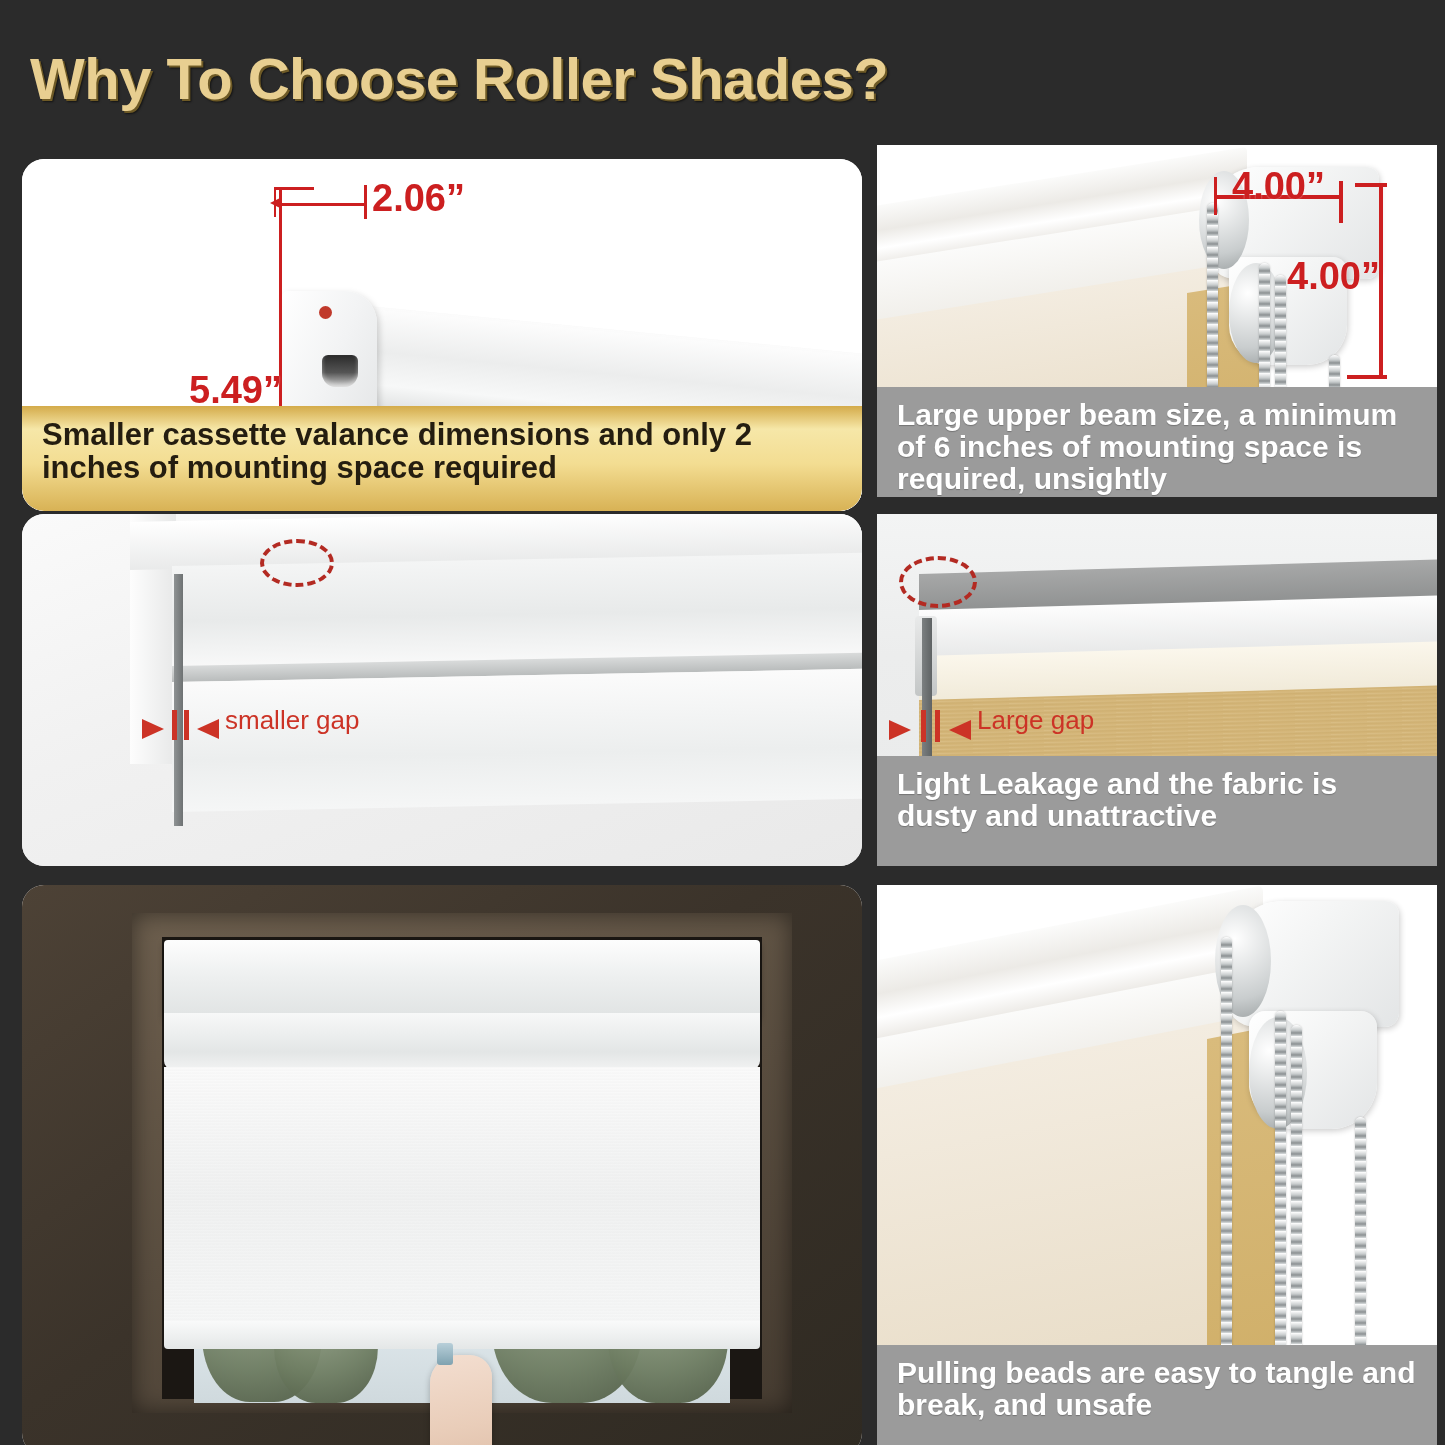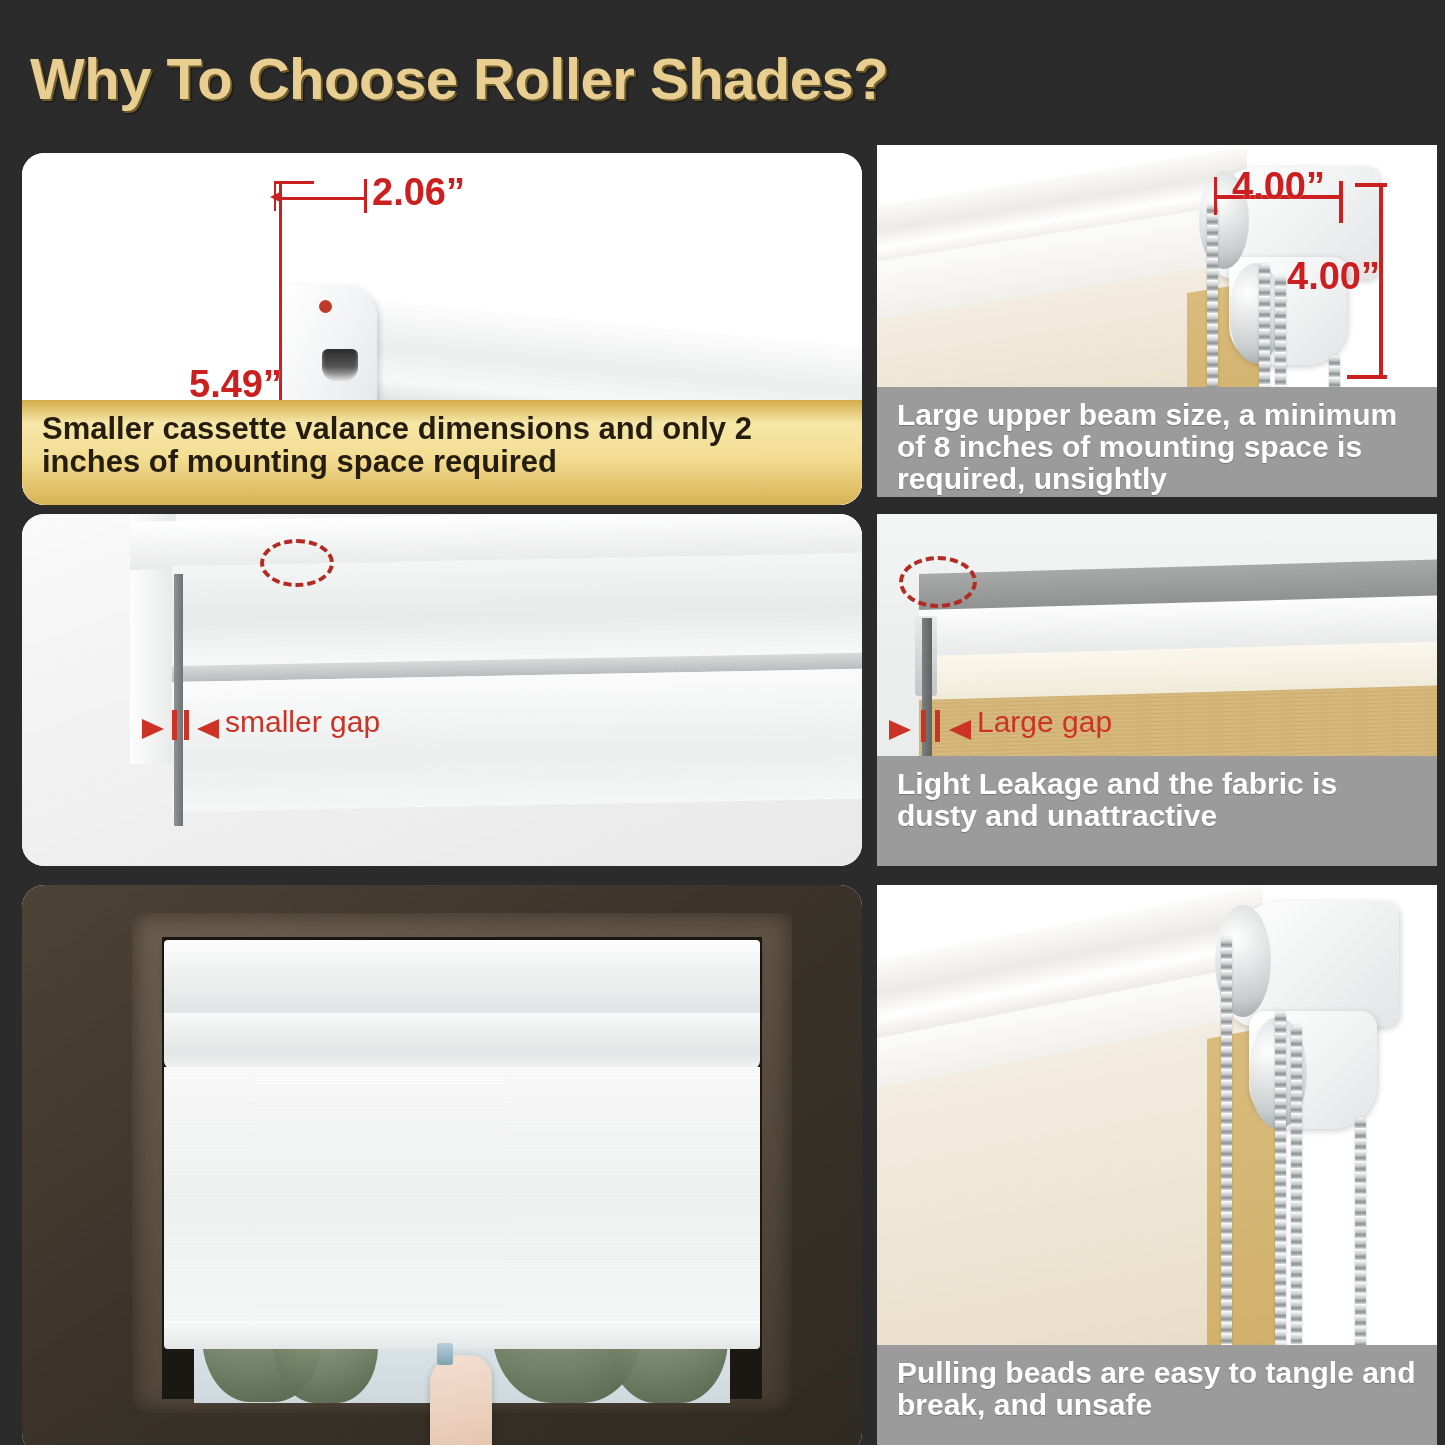--- a/index.html
+++ b/index.html
@@ -18,21 +18,21 @@
     color: #e8cf91;
     text-shadow: 2px 2px 0 #6e5a26, 3px 3px 2px rgba(0,0,0,.55);
     white-space: nowrap;
   }
 
   
   .panel { position: absolute; overflow: hidden; background: #fff; }
   .panel.left  { border-radius: 22px; }
   .panel.right { border-radius: 0; }
 
-  .p1 { left: 22px;  top: 126px;  width: 840px; height: 352px; }
+  .p1 { left: 22px;  top: 132px;  width: 840px; height: 352px; }
   .p2 { left: 877px; top: 118px;  width: 560px; height: 352px; }
   .p3 { left: 22px;  top: 487px;  width: 840px; height: 352px; }
   .p4 { left: 877px; top: 487px;  width: 560px; height: 352px; }
   .p5 { left: 22px;  top: 858px;  width: 840px; height: 570px; }
   .p6 { left: 877px; top: 858px;  width: 560px; height: 570px; }
 
   .photo { position: absolute; inset: 0; }
 
   
   .cap {
@@ -56,21 +56,21 @@
 
   
   .dim {
     position: absolute; color: #cc1f20; font-weight: bold;
     font-family: "Liberation Sans", sans-serif; white-space: nowrap;
     text-shadow: 0 0 2px rgba(255,255,255,.6);
   }
   .rline { position: absolute; background: #cc1f20; }
   .rarrow { position: absolute; width: 0; height: 0; }
 
-  .gaplabel { position: absolute; color: #cc3326; font-size: 30px; white-space: nowrap; }
+  .gaplabel { position: absolute; color: #cc3326; font-size: 26px; white-space: nowrap; }
   .dashring {
     position: absolute; border: 4px dashed #b32a22; border-radius: 50%;
   }
 
   
   .p1bg { position:absolute; inset:0; background:#ffffff; }
   .valance-body {
     position: absolute; left: 275px; top: 140px; width: 600px; height: 150px;
     background: linear-gradient(180deg,#fdfdfd 0%,#eceded 30%,#f7f8f8 52%,#d9dbdb 72%,#f2f3f3 88%,#e2e4e4 100%);
     transform: skewY(5.5deg); transform-origin: left top;
@@ -313,21 +313,21 @@
     <div class="rline" style="left:337px; top:32px; width:3px; height:38px;"></div>
     <div class="rline" style="left:337px; top:50px; width:128px; height:4px;"></div>
     <div class="rline" style="left:462px; top:36px; width:4px; height:42px;"></div>
     <div class="dim" style="left:355px; top:20px; font-size:38px;">4.00”</div>
 
     <div class="rline" style="left:502px; top:38px; width:4px; height:196px;"></div>
     <div class="rline" style="left:478px; top:38px; width:32px; height:4px;"></div>
     <div class="rline" style="left:470px; top:230px; width:40px; height:4px;"></div>
     <div class="dim" style="left:410px; top:110px; font-size:38px;">4.00”</div>
 
-    <div class="cap grey">Large upper beam size, a minimum of 8 inches of mounting space is required, unsightly</div>
+    <div class="cap grey">Large upper beam size, a minimum of 6 inches of mounting space is required, unsightly</div>
   </div>
 
   <div class="panel left p3">
     <div class="photo">
       <div class="p3frame"></div>
       <div class="p3jamb"></div>
       <div class="p3head"></div>
       <div class="p3shade"></div>
       <div class="p3rail"></div>
       <div class="p3shade2"></div>

